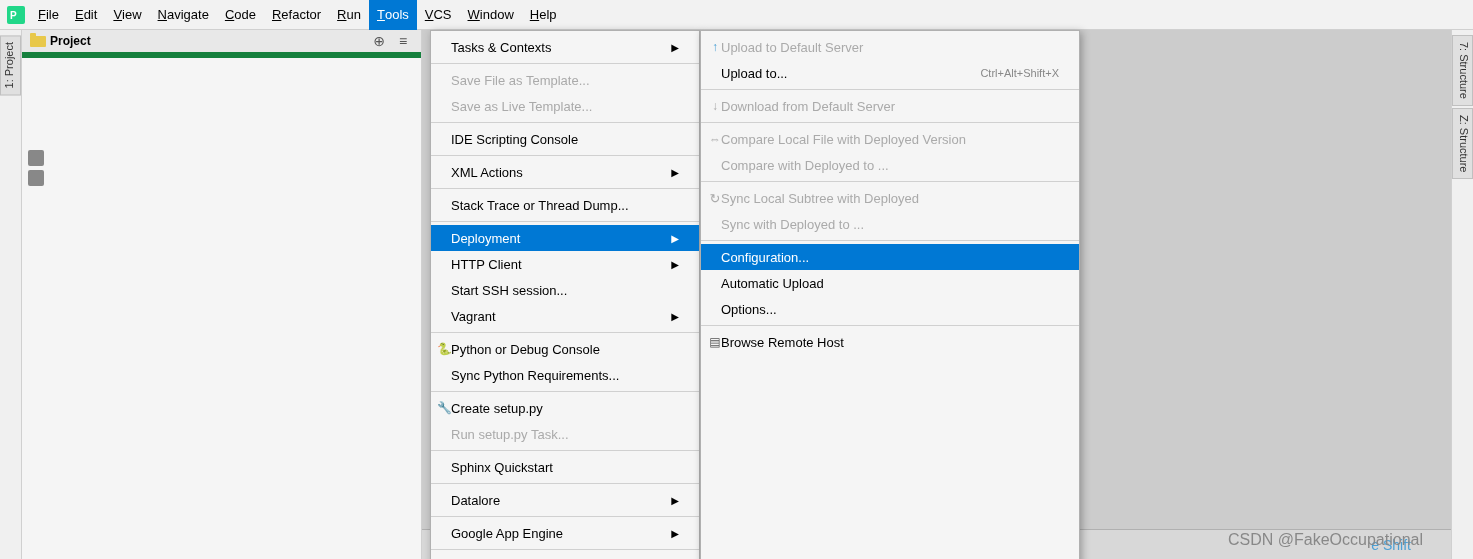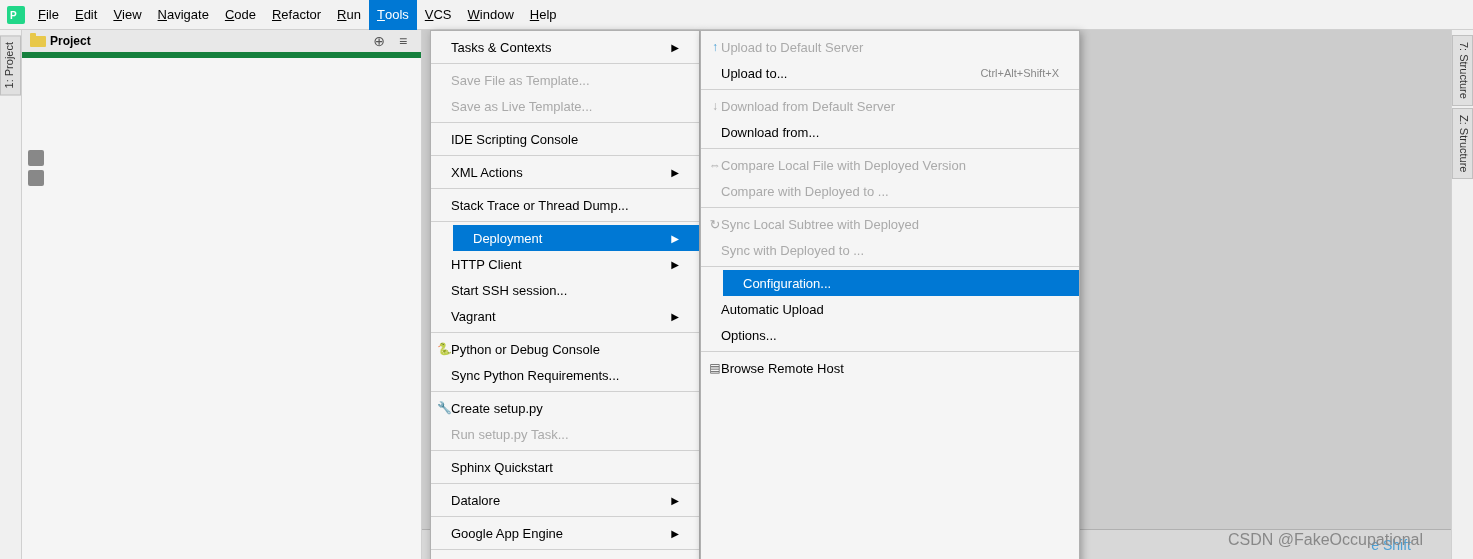--- a/index.html
+++ b/index.html
@@ -121,21 +121,20 @@
       padding: 4px 20px 4px 20px;
       cursor: pointer;
       color: #000;
       white-space: nowrap;
       position: relative;
       height: 26px;
     }
     .dropdown-item.highlighted {
       background: #0078d4;
       color: #fff;
-      margin-left: 22px;
     }
     .dropdown-item.disabled {
       color: #aaa;
       cursor: default;
     }
     .dropdown-separator {
       height: 1px;
       background: #d0d0d0;
       margin: 3px 0;
     }
@@ -390,21 +389,20 @@
     </div>
     <div class="dropdown-item">
       Upload to...
       <span class="dropdown-shortcut">Ctrl+Alt+Shift+X</span>
     </div>
     <div class="dropdown-separator"></div>
     <div class="dropdown-item disabled">
       <span class="item-icon" style="color:#aaa;">↓</span>
       Download from Default Server
     </div>
-    <div class="dropdown-item">Download from...</div>
     <div class="dropdown-separator"></div>
     <div class="dropdown-item disabled">
       <span class="item-icon" style="color:#aaa;">⇔</span>
       Compare Local File with Deployed Version
     </div>
     <div class="dropdown-item disabled">Compare with Deployed to ...</div>
     <div class="dropdown-separator"></div>
     <div class="dropdown-item disabled">
       <span class="item-icon sync-icon" style="color:#aaa;">↻</span>
       Sync Local Subtree with Deployed

